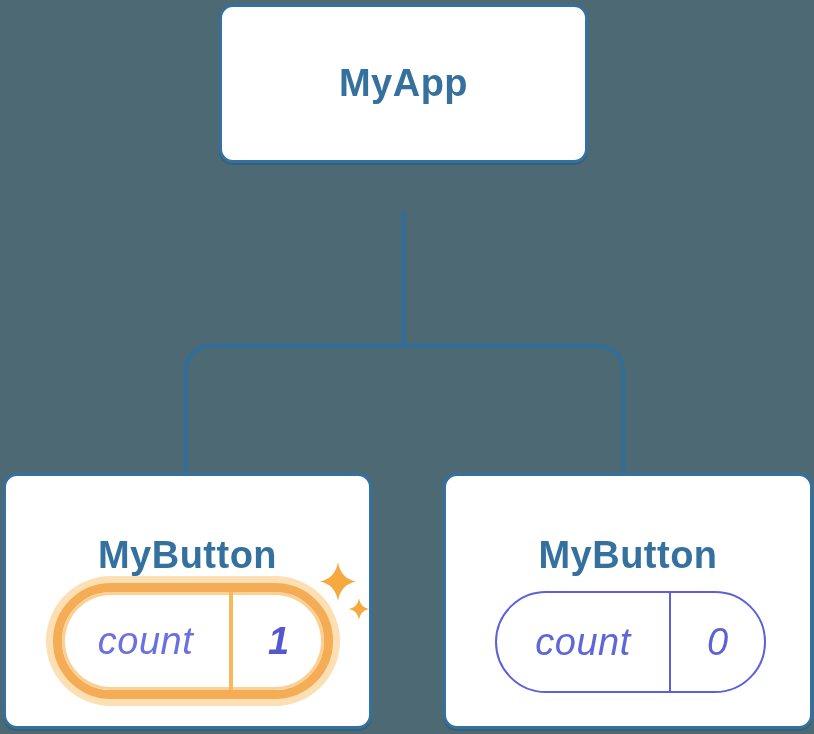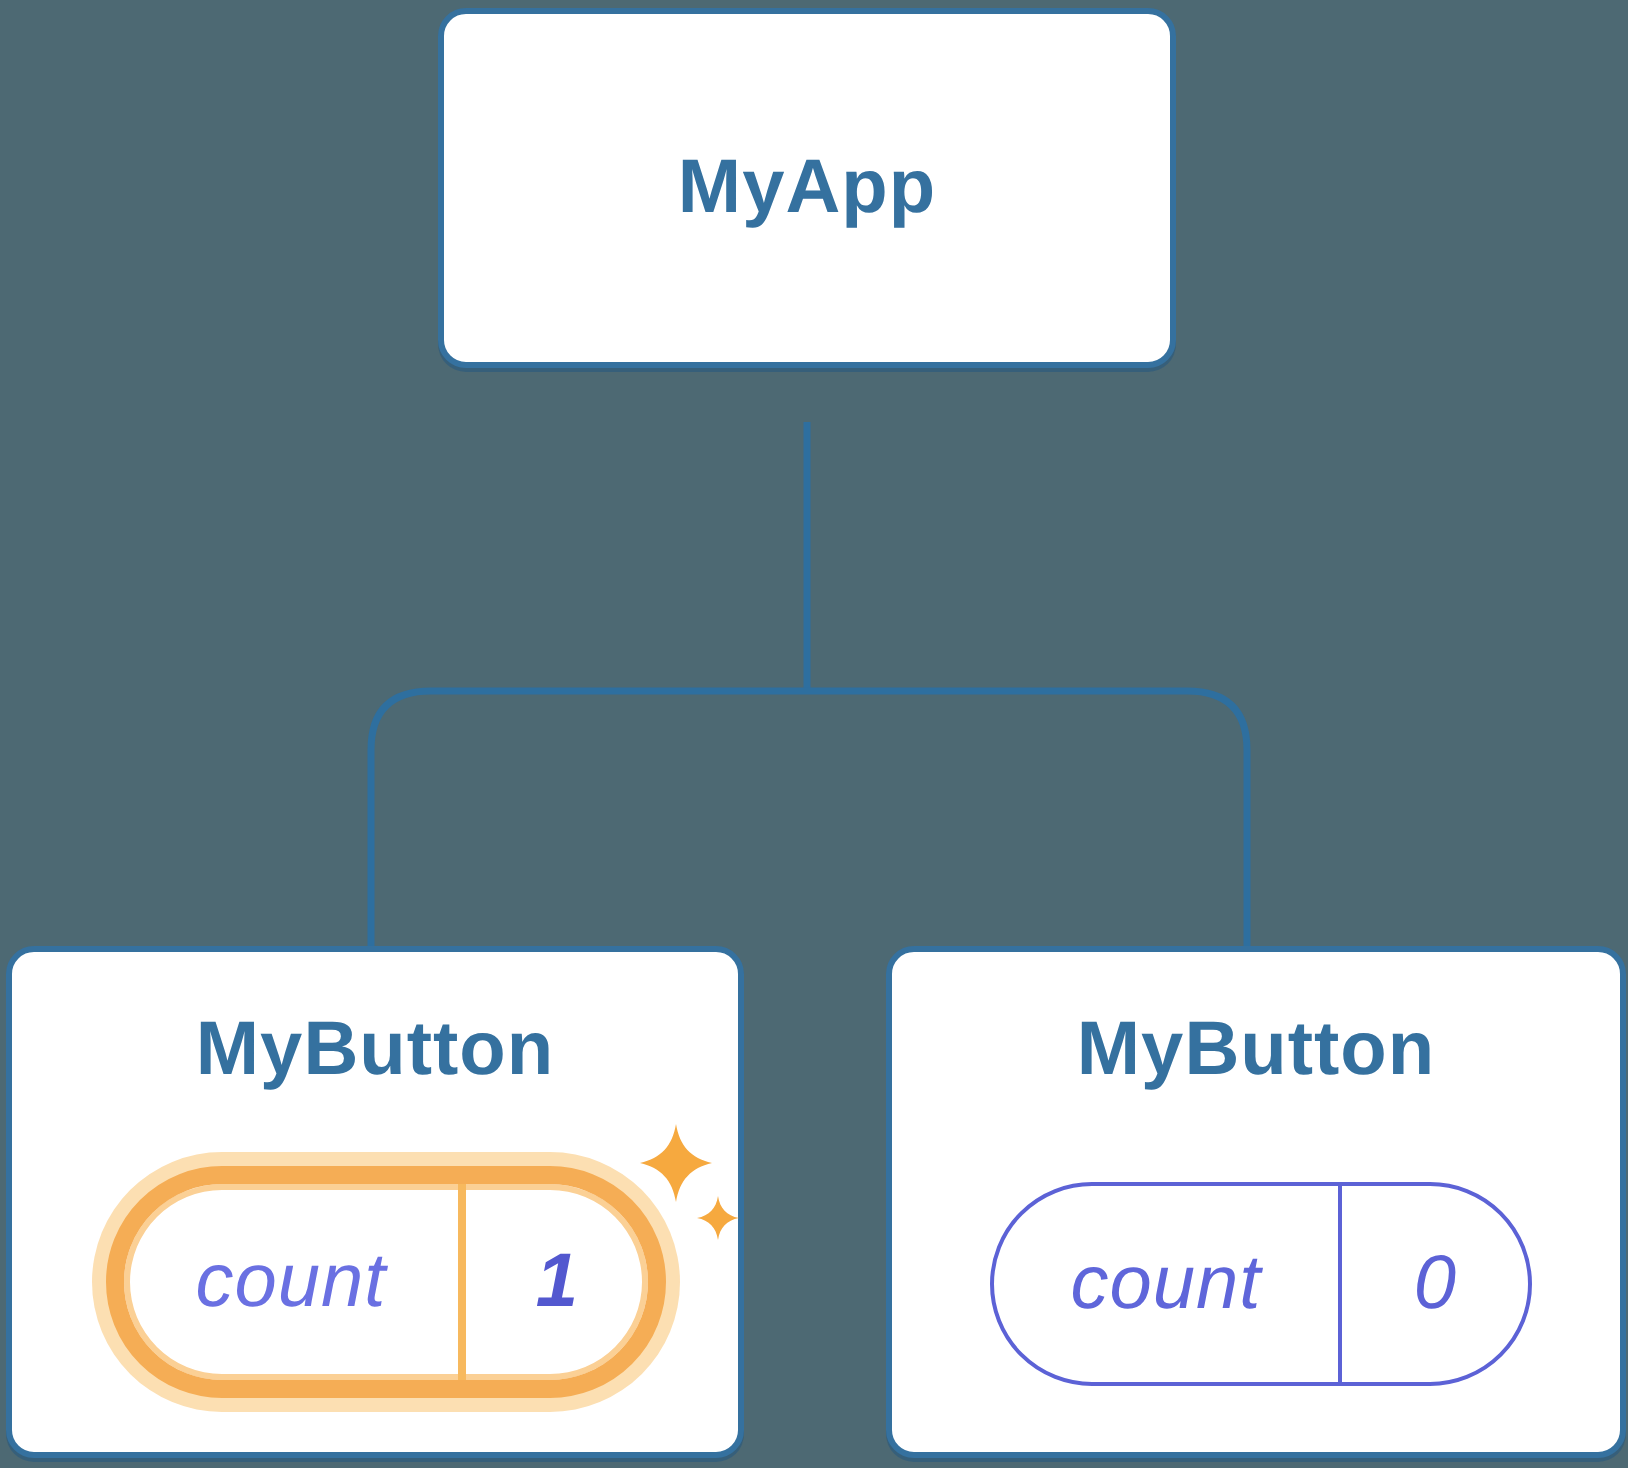--- a/index.html
+++ b/index.html
@@ -21,41 +21,41 @@
   .card {
     position: absolute;
     background: #ffffff;
     border: 3px solid #35719f;
     border-radius: 14px;
     box-sizing: border-box;
     box-shadow: 0 2px 0 rgba(36, 88, 128, 0.55);
   }
   .card-root {
     left: 219px; top: 4px;
-    width: 369px; height: 180px;
+    width: 369px; height: 159px;
     display: flex; align-items: center; justify-content: center;
   }
   .card-child-left {
     left: 3px; top: 473px;
     width: 369px; height: 256px;
   }
   .card-child-right {
     left: 443px; top: 473px;
     width: 370px; height: 256px;
   }
   .node-title {
     color: #35719f;
     font-size: 38px;
     font-weight: 700;
     letter-spacing: 0.5px;
     white-space: nowrap;
   }
   .child-title {
     position: absolute;
-    left: 0; right: 0; top: 28px;
+    left: 0; right: 0; top: 58px;
     text-align: center;
   }
   .state-pill {
     position: absolute;
     box-sizing: border-box;
     background: #ffffff;
     display: flex;
     align-items: stretch;
     font-style: italic;
   }

